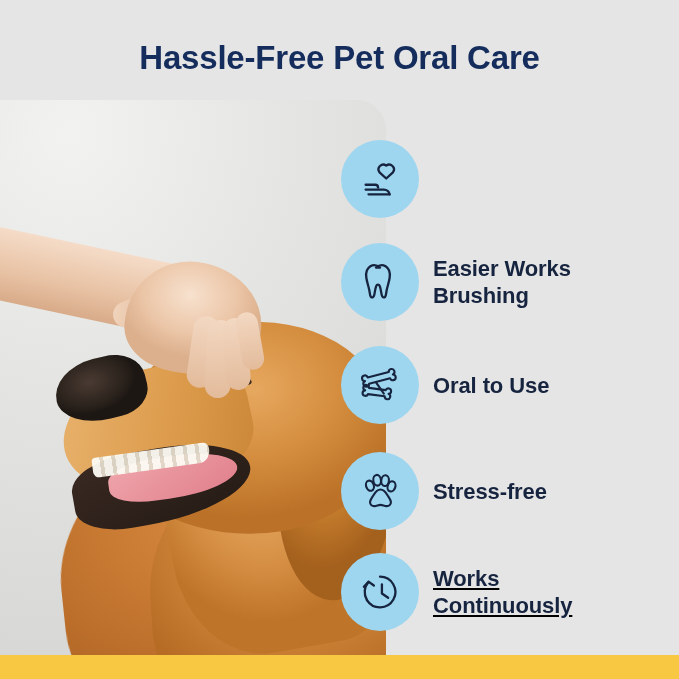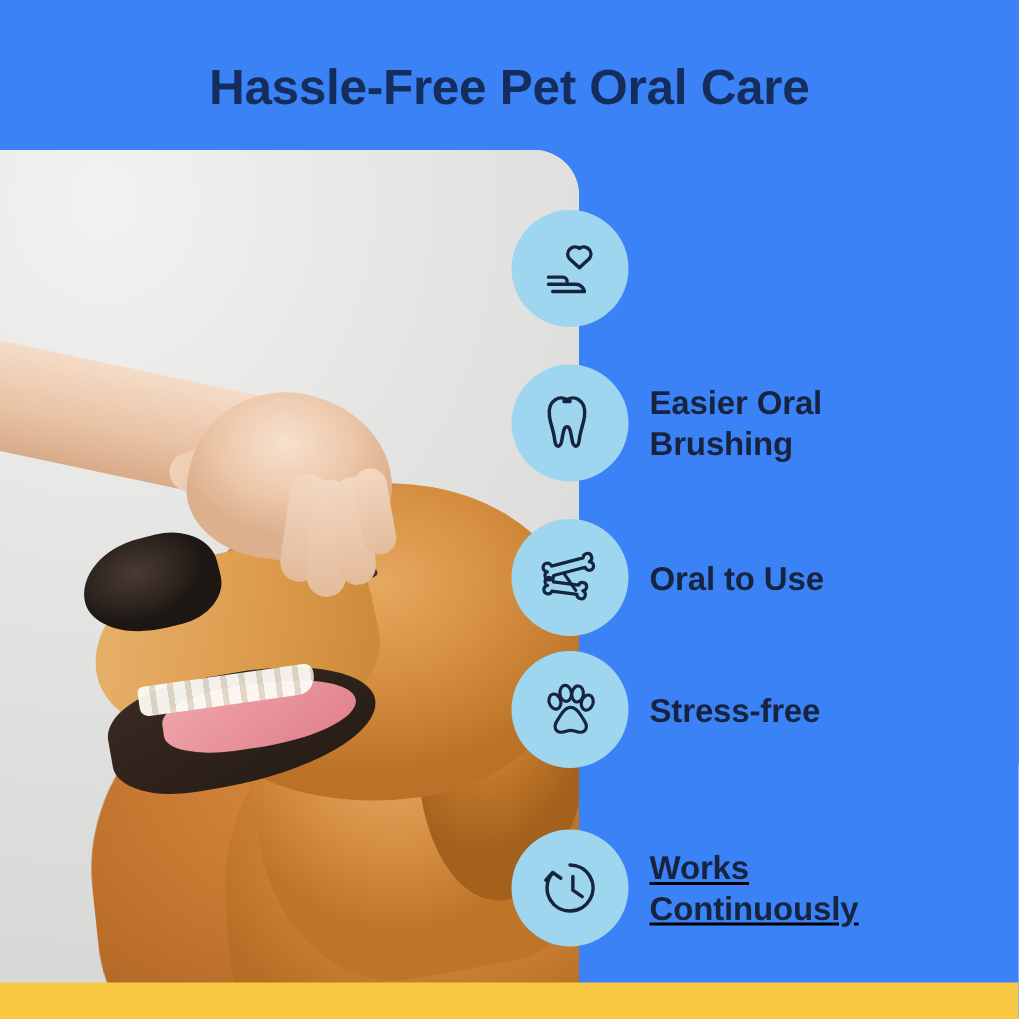--- a/index.html
+++ b/index.html
@@ -11,21 +11,21 @@
     height: 679px;
     overflow: hidden;
     background: #f7f7f5;
     font-family: "Liberation Sans", sans-serif;
     position: relative;
   }
 
   .poster {
     position: absolute;
     inset: 0;
-    background: #3b82f6;
+    background: #e5e5e5;
   }
 
   
   .title {
     position: absolute;
     top: 36px;
     left: 0;
     width: 679px;
     text-align: center;
     font-size: 33px;
@@ -312,40 +312,40 @@
         </svg>
       </div>
     </div>
 
     <div class="feature" style="top:103px;">
       <div class="feature-icon">
         <svg viewBox="0 0 48 48" fill="none" stroke="#16243f" stroke-width="2.4" stroke-linecap="round" stroke-linejoin="round">
           <path d="M24 9c-3-2.5-7-3.2-10-1.4C10.4 9.8 9 14 9.7 19.3c.7 5.2 2.3 8.6 3.2 13.6.5 2.9.6 5.6 1.6 6.6 1.3 1.3 3 .3 3.5-2 .6-2.7 1-6.5 2-9.2.8-2.2 2.9-2.2 3.8 0 1 2.7 1.4 6.5 2 9.2.5 2.3 2.2 3.3 3.5 2 1-1 1.1-3.7 1.6-6.6.9-5 2.5-8.4 3.2-13.6.7-5.3-.7-9.5-4.3-11.7-3-1.8-7-1.1-10 1.4Z"></path>
         </svg>
       </div>
-      <div class="feature-label">Easier Oral
+      <div class="feature-label">Easier Works
 Brushing</div>
     </div>
 
     <div class="feature" style="top:206px;">
       <div class="feature-icon">
         <svg viewBox="0 0 48 48" fill="none" stroke="#16243f" stroke-width="2.2" stroke-linecap="round" stroke-linejoin="round">
           <g transform="rotate(-8 24 18)">
             <path d="M11.5 14.3a3 3 0 1 0-3.3 3.5 3 3 0 1 0 3.9 3.2l22.5-2.6a3 3 0 1 0 3.4-3.5 3 3 0 1 0-3.9-3.2Z"></path>
           </g>
           <g transform="rotate(14 22 32)">
             <path d="M11.5 29.5a2.9 2.9 0 1 0-3.2 3.4 2.9 2.9 0 1 0 3.8 3.1l17.5-2a2.9 2.9 0 1 0 3.3-3.4 2.9 2.9 0 1 0-3.8-3.1Z"></path>
           </g>
           <path d="M20 21.5 L28 33"></path>
         </svg>
       </div>
       <div class="feature-label">Oral to Use</div>
     </div>
 
-    <div class="feature" style="top:294px;">
+    <div class="feature" style="top:312px;">
       <div class="feature-icon">
         <svg viewBox="0 0 48 48" fill="none" stroke="#16243f" stroke-width="2.2" stroke-linecap="round" stroke-linejoin="round">
           <ellipse cx="13.5" cy="18.5" rx="4" ry="5.4" transform="rotate(-18 13.5 18.5)"></ellipse>
           <ellipse cx="21" cy="12.8" rx="4" ry="5.6" transform="rotate(-7 21 12.8)"></ellipse>
           <ellipse cx="29.3" cy="13.2" rx="4" ry="5.6" transform="rotate(7 29.3 13.2)"></ellipse>
           <ellipse cx="36" cy="19.2" rx="4" ry="5.4" transform="rotate(18 36 19.2)"></ellipse>
           <path d="M24.5 22.5c-3.4 0-5.6 3-7.3 5.9-1.5 2.6-3.6 4.7-3.6 7.4 0 2.6 2.2 4.3 4.8 4 2.4-.3 4-1.3 6.1-1.3s3.7 1 6.1 1.3c2.6.3 4.8-1.4 4.8-4 0-2.7-2.1-4.8-3.6-7.4-1.7-2.9-3.9-5.9-7.3-5.9Z"></path>
         </svg>
       </div>
       <div class="feature-label">Stress-free</div>

